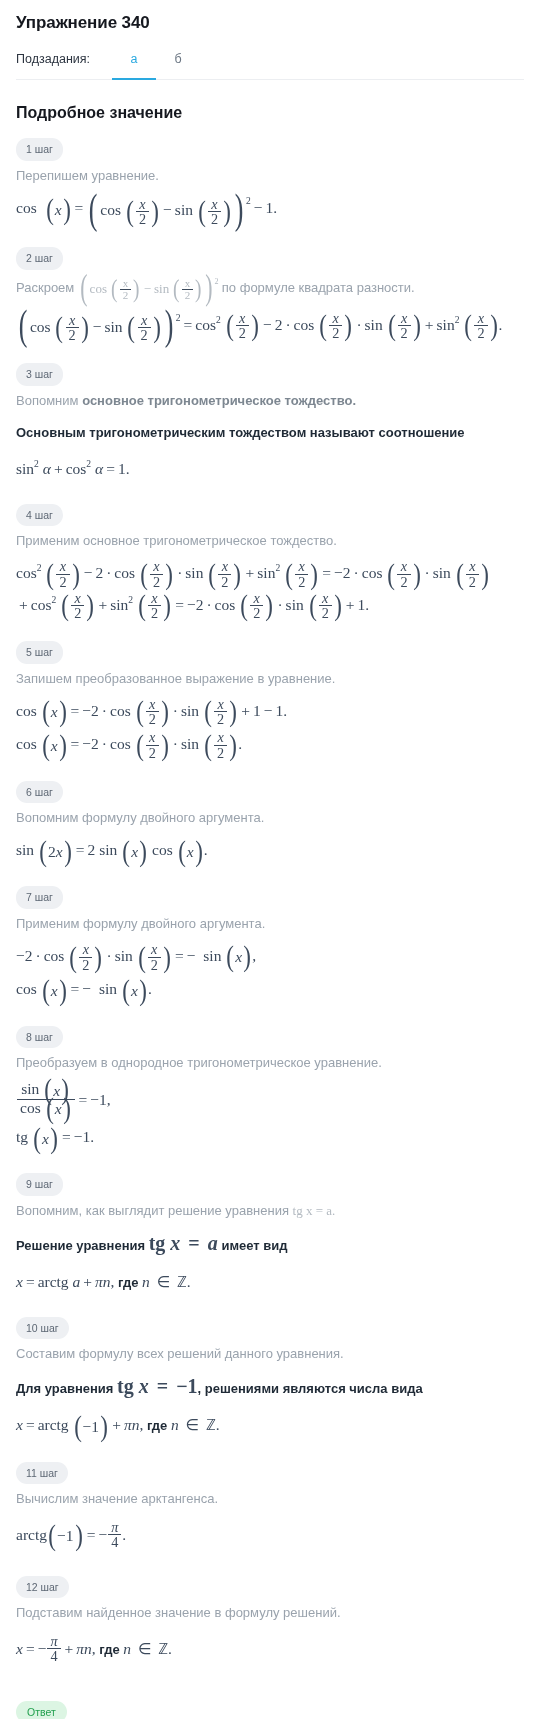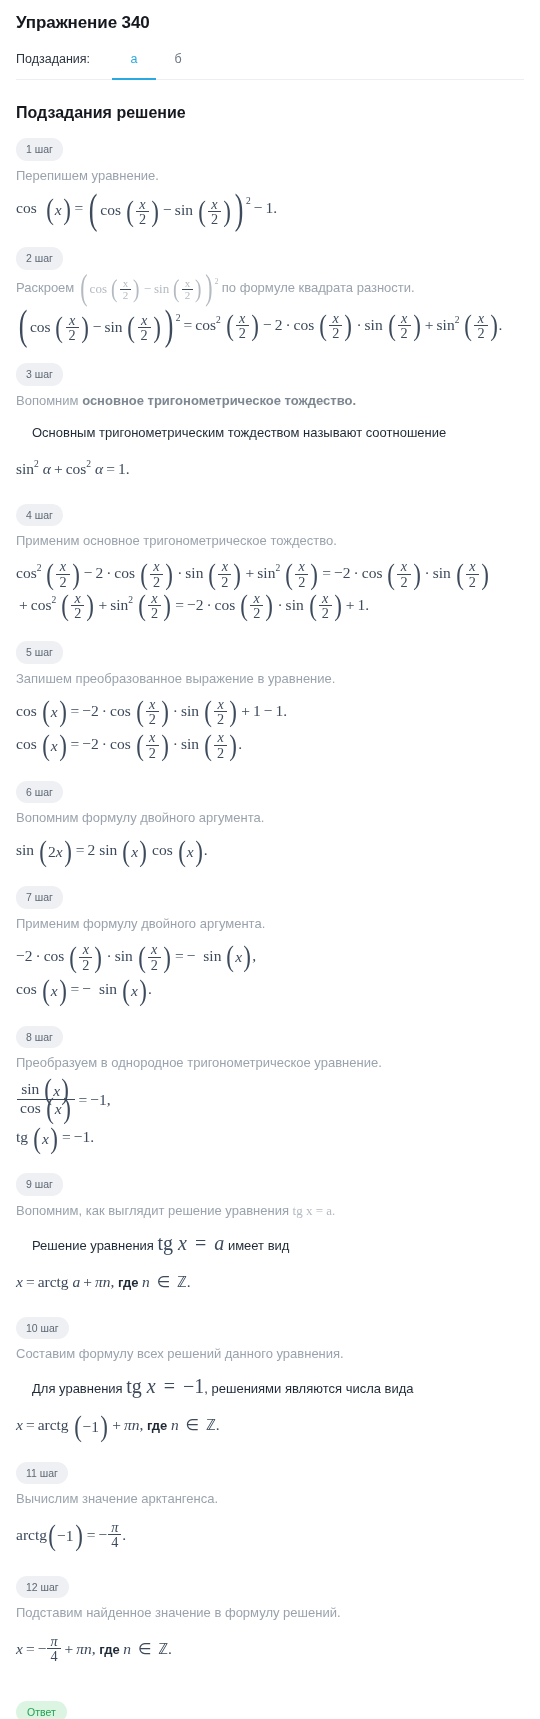--- a/index.html
+++ b/index.html
@@ -77,24 +77,24 @@
     font-size: 13px;
     color: #9aa3ad;
     line-height: 1.45;
     margin: 0 0 7px 0;
   }
   .step-note b { color: #7d8791; font-weight: bold; }
   .step-note .m { font-family: "Liberation Serif", serif; color: #b3bac1; }
 
   .statement {
     font-size: 13px;
-    font-weight: normal;
+    font-weight: bold;
     color: #1f2a36;
     line-height: 1.5;
-    margin: 12px 0 12px 16px;
+    margin: 12px 0 12px 0;
   }
 
   
   .math {
     font-family: "Liberation Serif", serif;
     color: #3c4a5c;
     font-size: 15.5px;
     line-height: 1.9;
     margin: 2px 0;
     white-space: normal;
@@ -160,21 +160,21 @@
   <h1 class="exercise-title">Упражнение 340</h1>
 
   <div class="subtasks-row">
     <div class="subtasks-label">Подзадания:</div>
     <div class="subtask-tabs">
       <div class="subtask-tab active">а</div>
       <div class="subtask-tab">б</div>
     </div>
   </div>
 
-  <h2 class="section-title">Подзадания решение</h2>
+  <h2 class="section-title">Подробное значение</h2>
 
   <div class="step">
     <div class="step-badge">1 шаг</div>
     <div class="step-note">Перепишем уравнение.</div>
     <div class="math">
       <span class="fn">cos</span><span class="opn"></span> <span class="pgroup"><span class="pl">(</span><span class="var">x</span><span class="pr">)</span></span><span class="op">=</span><span class="pgroup"><span class="pl2">(</span><span class="fn">cos</span> <span class="pgroup"><span class="pl">(</span><span class="frac"><span class="n"><span class="var">x</span></span><span class="d">2</span></span><span class="pr">)</span></span><span class="op">−</span><span class="fn">sin</span> <span class="pgroup"><span class="pl">(</span><span class="frac"><span class="n"><span class="var">x</span></span><span class="d">2</span></span><span class="pr">)</span></span><span class="pr2">)</span><sup class="ex2">2</sup></span><span class="op">−</span>1.
     </div>
   </div>
 
   <div class="step">

